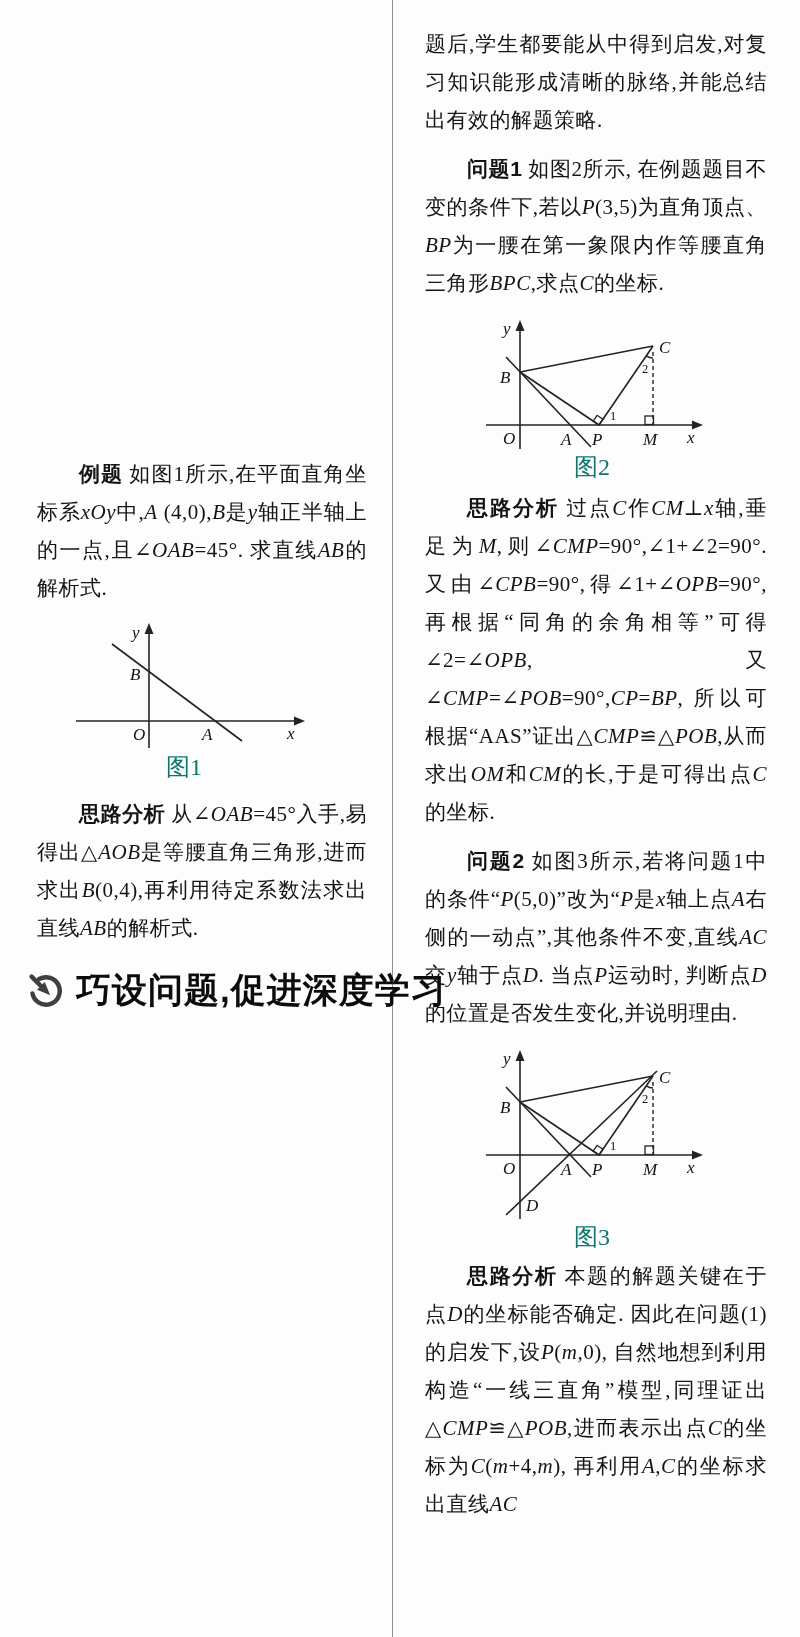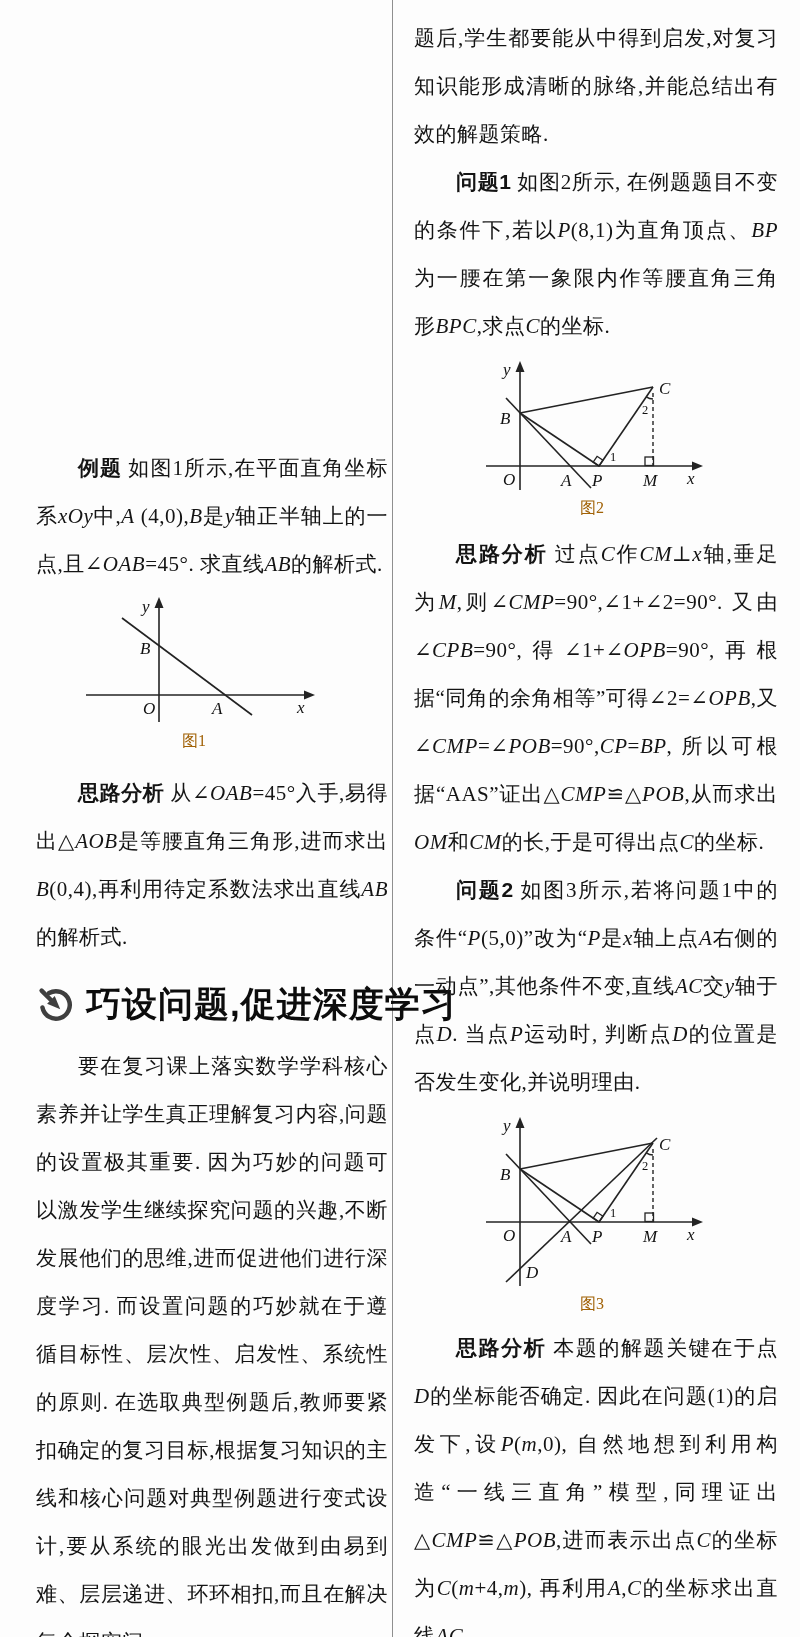--- a/index.html
+++ b/index.html
@@ -2,39 +2,39 @@
 <html><head>
 <meta charset="utf-8">
 <style>
   html,body{margin:0;padding:0;}
   body{
     width:800px;height:1637px;position:relative;overflow:hidden;
     background:#fdfdfd;color:#141414;
     font-family:"Liberation Serif","DejaVu Serif",serif;
   }
   .col{position:absolute;top:0;}
-  .col-left{left:36px;width:352px;padding-top:444px;}
+  .col-left{left:26px;width:352px;padding-top:444px;}
   .col-right{left:414px;width:364px;padding-top:14px;}
   .col-divider{position:absolute;left:392px;top:0;width:1px;height:1637px;background:#8f8f8f;}
   .para{
-    margin:0;text-align:justify;text-justify:inter-ideograph;
-    font-size:21px;line-height:48px;letter-spacing:.5px;
+    margin:11px;text-align:justify;text-justify:inter-ideograph;
+    font-size:21px;line-height:38px;letter-spacing:.5px;
   }
   .indent{text-indent:2em;}
   .seg-label{font-family:Liberation Sans, sans-serif;font-weight:700;}
   .seg-math{font-family:"Liberation Serif","DejaVu Serif",serif;font-style:italic;}
   .m-top14{margin-top:14px;}
   .m-top26{margin-top:26px;}
   .m-top8{margin-top:8px;}
   .m-top6{margin-top:6px;}
   .fig{margin:4px 0 0 0;}
   .fig1-box{margin-left:18px;width:280px;}
   .fig23-box{margin-left:28px;width:300px;}
   .fig svg{display:block;}
-  .caption{text-align:center;font-size:16px;line-height:28px;color:#a16207;}
+  .caption{text-align:center;font-size:24px;line-height:28px;color:#0f766e;}
   .figlab{font-family:"Liberation Serif","DejaVu Serif",serif;font-style:italic;font-size:17px;fill:#111;}
   .fignum{font-family:"Liberation Serif","DejaVu Serif",serif;font-size:12.5px;fill:#111;}
   .stroke{stroke:#232323;stroke-width:1.6;fill:none;}
   .thin{stroke:#232323;stroke-width:1.3;fill:none;}
   .dash{stroke:#232323;stroke-width:1.4;fill:none;stroke-dasharray:4 3;}
   .arrow{fill:#232323;stroke:none;}
   .section-header{display:flex;align-items:center;gap:12px;margin:20px 0 14px 2px;}
   .hdr-title{
     font-family:"Liberation Sans","DejaVu Sans",sans-serif;font-weight:700;
     font-size:35px;letter-spacing:1px;color:#0c0c0c;white-space:nowrap;
@@ -71,27 +71,26 @@
 
   <div class="section-header">
     <svg class="hdr-icon" viewBox="0 0 34 34">
       <path d="M4.2,19.3 A13 13 0 1 0 10.5,5.7" fill="none" stroke="#3f3f3f" stroke-width="4.2" stroke-linecap="round"></path>
       <line x1="3.4" y1="3.4" x2="12" y2="12" stroke="#3f3f3f" stroke-width="4.2" stroke-linecap="round"></line>
       <polygon points="21,21 8.6,15.8 15.8,8.6" fill="#3f3f3f"></polygon>
     </svg>
     <span class="hdr-title">巧设问题,促进深度学习</span>
   </div>
 
-  <p class="para indent m-top14"><span class="seg-body">要在复习课上落实数学学科核心素养并让学生真正理解复习内容,问题的设置极其重要. 因为巧妙的问题可以激发学生继续探究问题的兴趣,不断发展他们的思维,进而促进他们进行深度学习. 而设置问题的巧妙就在于遵循目标性、层次性、启发性、系统性的原则. 在选取典型例题后,教师要紧扣确定的复习目标,根据复习知识的主线和核心问题对典型例题进行变式设计,要从系统的眼光出发做到由易到难、层层递进、环环相扣,而且在解决每个探究问</span></p>
 </div>
 
 <div class="col col-right">
 
   <p class="para"><span class="seg-body">题后,学生都要能从中得到启发,对复习知识能形成清晰的脉络,并能总结出有效的解题策略.</span></p>
-  <p class="para indent"><span class="seg-label">问题1</span><span class="seg-body"> 如图2所示, 在例题题目不变的条件下,若以</span><span class="seg-math">P</span><span class="seg-body">(8,1)为直角顶点、</span><span class="seg-math">BP</span><span class="seg-body">为一腰在第一象限内作等腰直角三角形</span><span class="seg-math">BPC</span><span class="seg-body">,求点</span><span class="seg-math">C</span><span class="seg-body">的坐标.</span></p>
+  <p class="para indent"><span class="seg-label">问题1</span><span class="seg-body"> 如图2所示, 在例题题目不变的条件下,若以</span><span class="seg-math">P</span><span class="seg-body">(3,5)为直角顶点、</span><span class="seg-math">BP</span><span class="seg-body">为一腰在第一象限内作等腰直角三角形</span><span class="seg-math">BPC</span><span class="seg-body">,求点</span><span class="seg-math">C</span><span class="seg-body">的坐标.</span></p>
 
   <figure class="fig fig23-box m-top6">
     <svg width="300" height="140" viewBox="0 0 300 140">
       <line class="stroke" x1="78" y1="16" x2="78" y2="136"></line>
       <polygon class="arrow" points="78,7 73.5,18 82.5,18"></polygon>
       <line class="stroke" x1="44" y1="112" x2="252" y2="112"></line>
       <polygon class="arrow" points="261,112 250,107.5 250,116.5"></polygon>
       <line class="stroke" x1="64" y1="44" x2="149" y2="134"></line>
       <line class="stroke" x1="78" y1="59" x2="157" y2="112"></line>
       <line class="stroke" x1="157" y1="112" x2="211" y2="33"></line>

